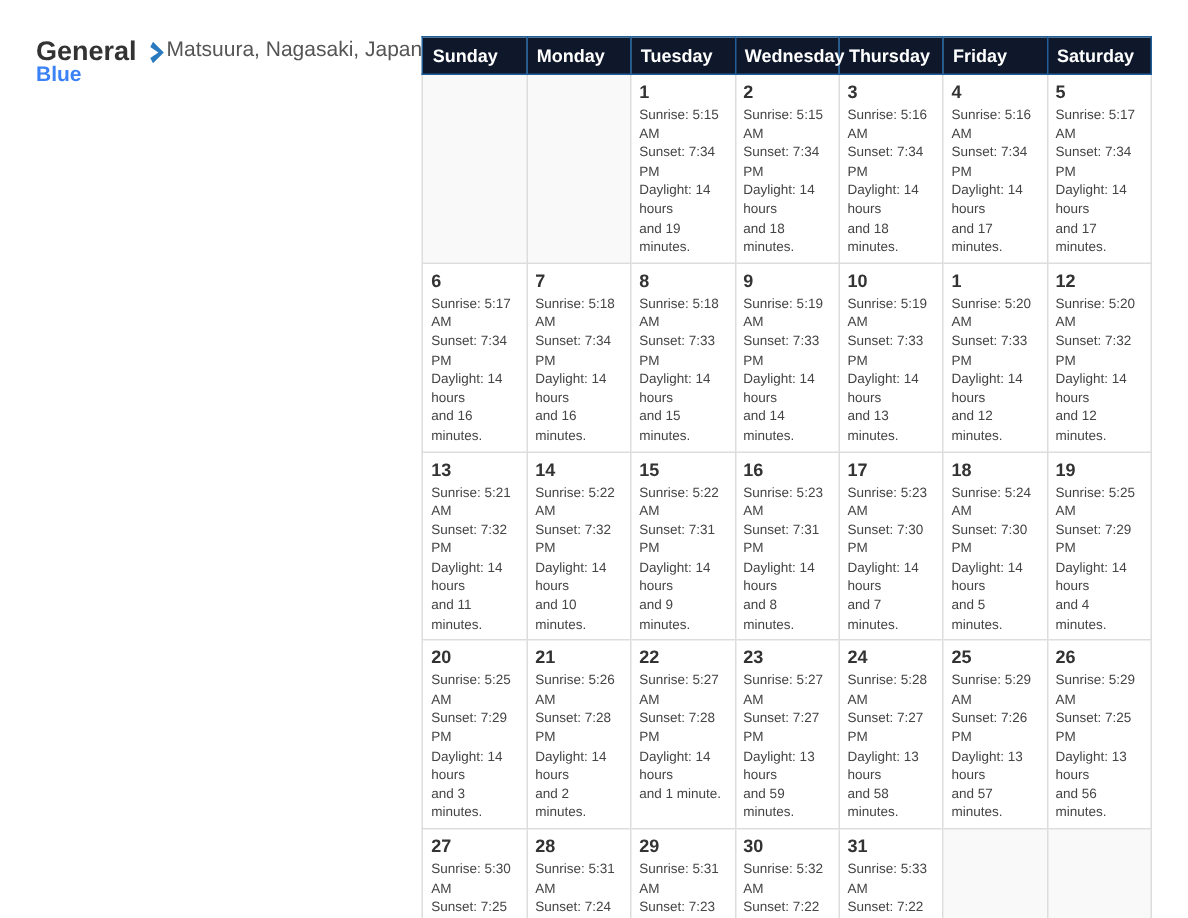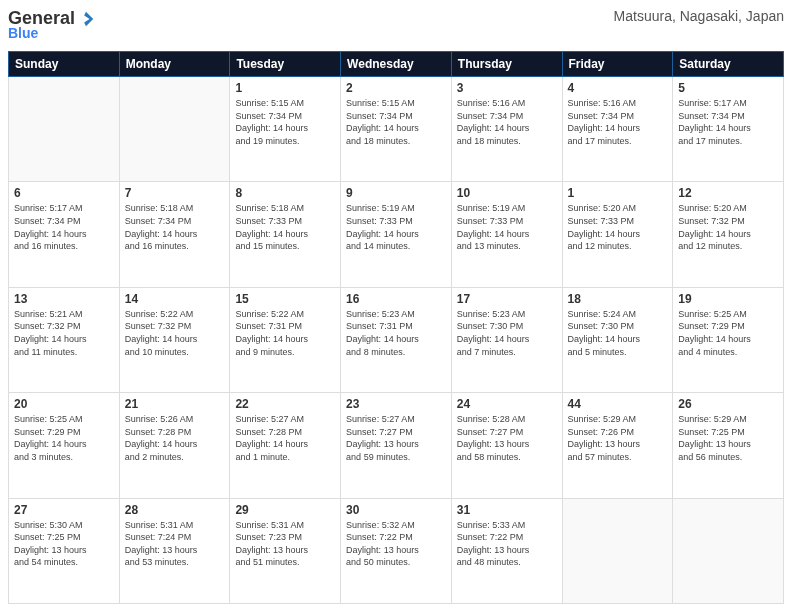--- a/index.html
+++ b/index.html
@@ -6,23 +6,23 @@
     body {
       width: 792px;
       height: 612px;
       font-family: Arial, sans-serif;
       background: #fff;
       overflow: hidden;
     }
     .page {
       width: 792px;
       height: 612px;
-      padding: 8px;
+      padding: 24px;
       display: flex;
-      flex-direction: column;
+      flex-direction: row;
     }
     .header {
       display: flex;
       justify-content: space-between;
       align-items: flex-start;
       margin-bottom: 10px;
     }
     .logo {
       display: flex;
       align-items: center;
@@ -302,21 +302,21 @@
 and 59 minutes.</div>
           </td>
           <td>
             <div class="day-number">24</div>
             <div class="day-info" style="white-space: pre-line;">Sunrise: 5:28 AM
 Sunset: 7:27 PM
 Daylight: 13 hours
 and 58 minutes.</div>
           </td>
           <td>
-            <div class="day-number">44</div>
+            <div class="day-number">25</div>
             <div class="day-info" style="white-space: pre-line;">Sunrise: 5:29 AM
 Sunset: 7:26 PM
 Daylight: 13 hours
 and 57 minutes.</div>
           </td>
           <td>
             <div class="day-number">26</div>
             <div class="day-info" style="white-space: pre-line;">Sunrise: 5:29 AM
 Sunset: 7:25 PM
 Daylight: 13 hours

